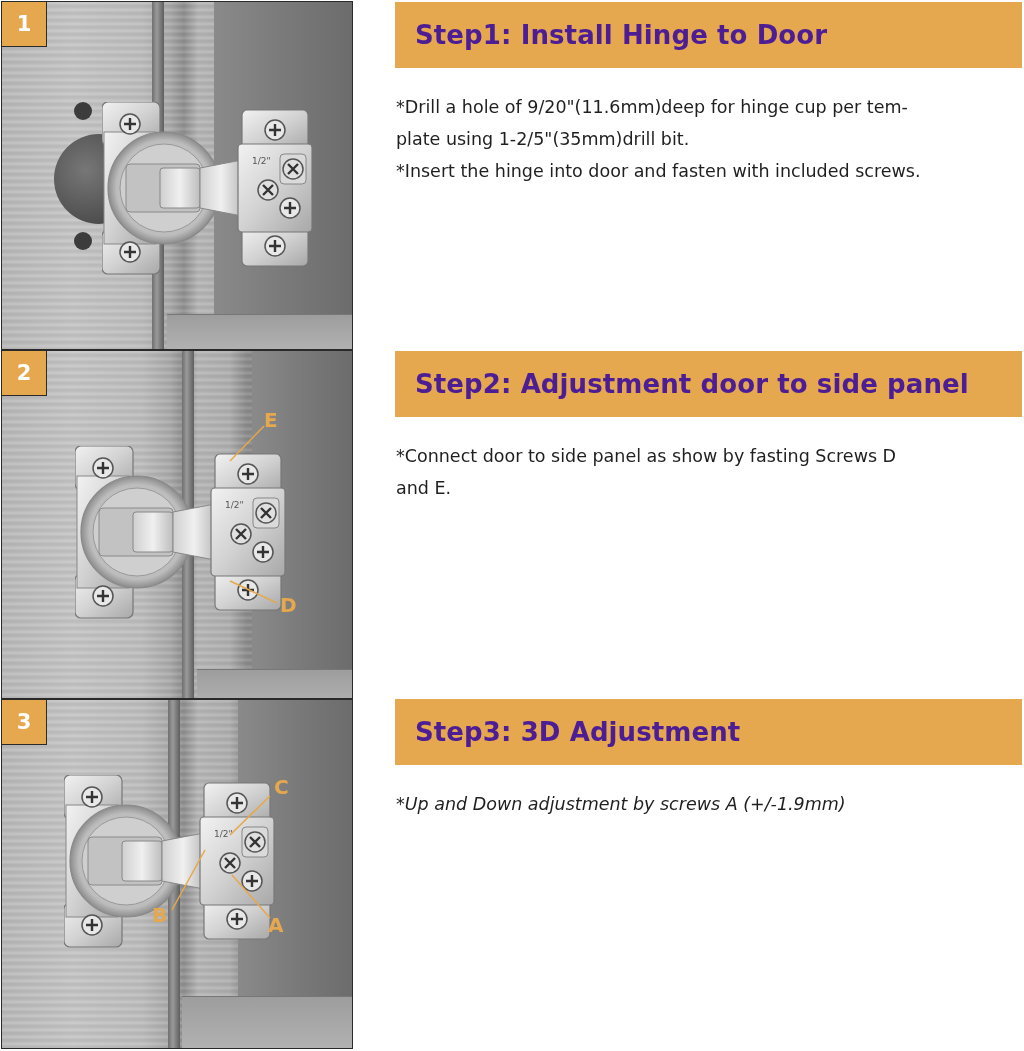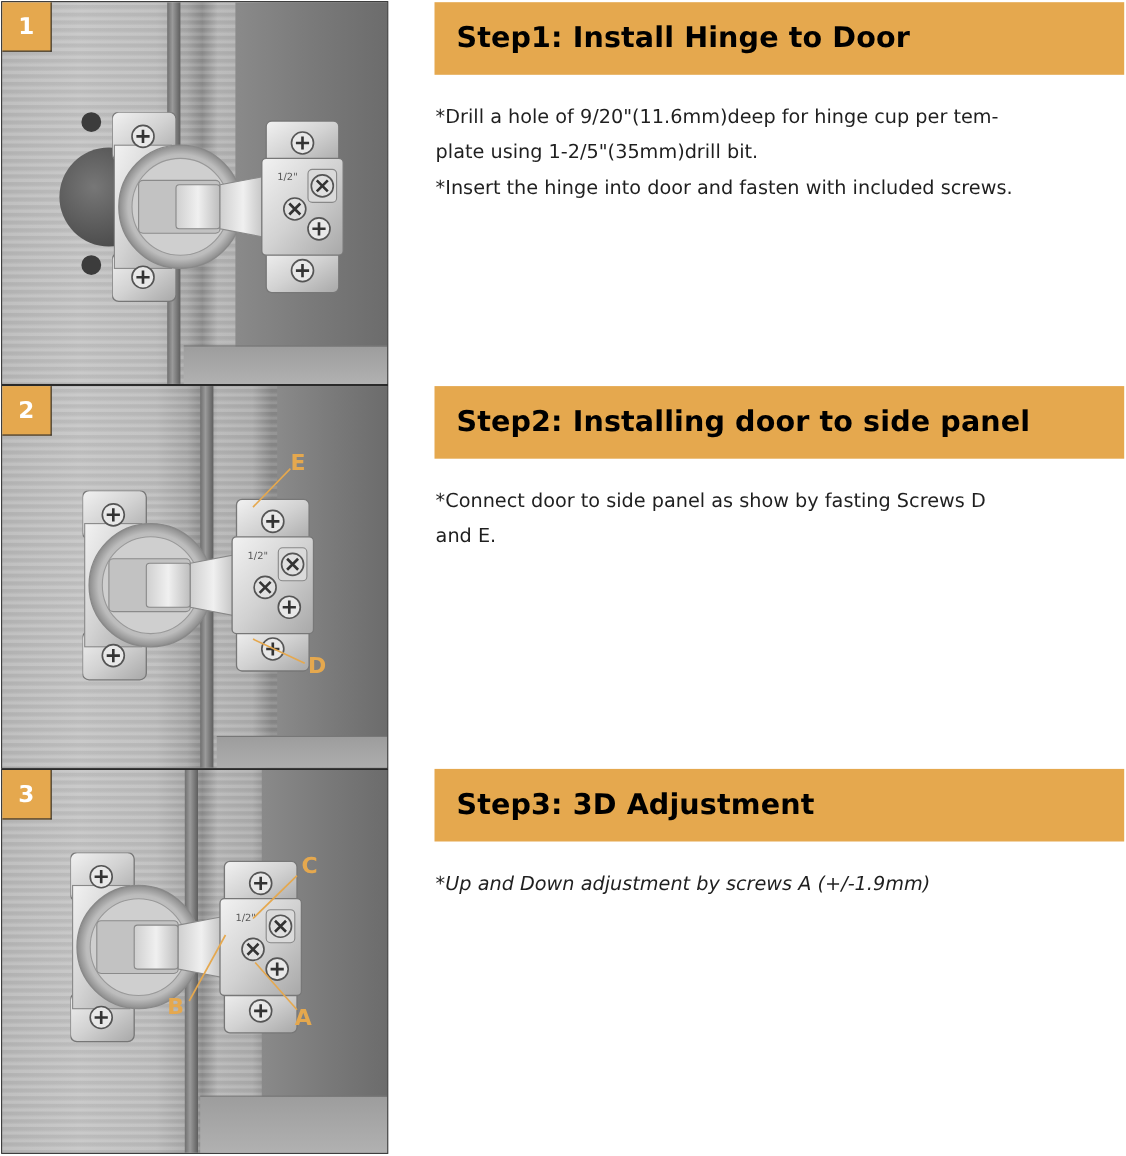--- a/index.html
+++ b/index.html
@@ -48,21 +48,21 @@
       position: absolute; z-index: 6;
       color: #E5A84E; font-weight: bold; font-size: 20px;
       font-family: "DejaVu Sans", sans-serif;
     }
     .callout-svg { position: absolute; left: 0; top: 0; z-index: 4; pointer-events: none; }
 
     .step-header {
       position: absolute;
       left: 395px; width: 627px; height: 66px;
       background: #E5A84E;
-      color: #000000;
+      color: #4c1d95;
       font-family: "DejaVu Sans", sans-serif;
       font-weight: bold;
       font-size: 26px;
       line-height: 66px;
       padding-left: 20px;
       letter-spacing: 0.1px;
     }
     .step-body {
       position: absolute;
       left: 396px; width: 628px;
@@ -181,21 +181,21 @@
   <div class="badge">3</div>
 </div>
 
 <div class="step-header" style="top:2px;">Step1: Install Hinge to Door</div>
 <div class="step-body" style="top:91px;">
   <p>*Drill a hole of 9/20"(11.6mm)deep for hinge cup per tem-</p>
   <p>plate using 1-2/5"(35mm)drill bit.</p>
   <p>*Insert the hinge into door and fasten with included screws.</p>
 </div>
 
-<div class="step-header" style="top:351px;">Step2: Installing door to side panel</div>
+<div class="step-header" style="top:351px;">Step2: Adjustment door to side panel</div>
 <div class="step-body" style="top:440px;">
   <p>*Connect door to side panel as show by fasting Screws D</p>
   <p>and E.</p>
 </div>
 
 <div class="step-header" style="top:699px;">Step3: 3D Adjustment</div>
 <div class="step-body" style="top:788px;font-style:italic;">
   <p>*Up and Down adjustment by screws A (+/-1.9mm)</p>
 </div>
 

